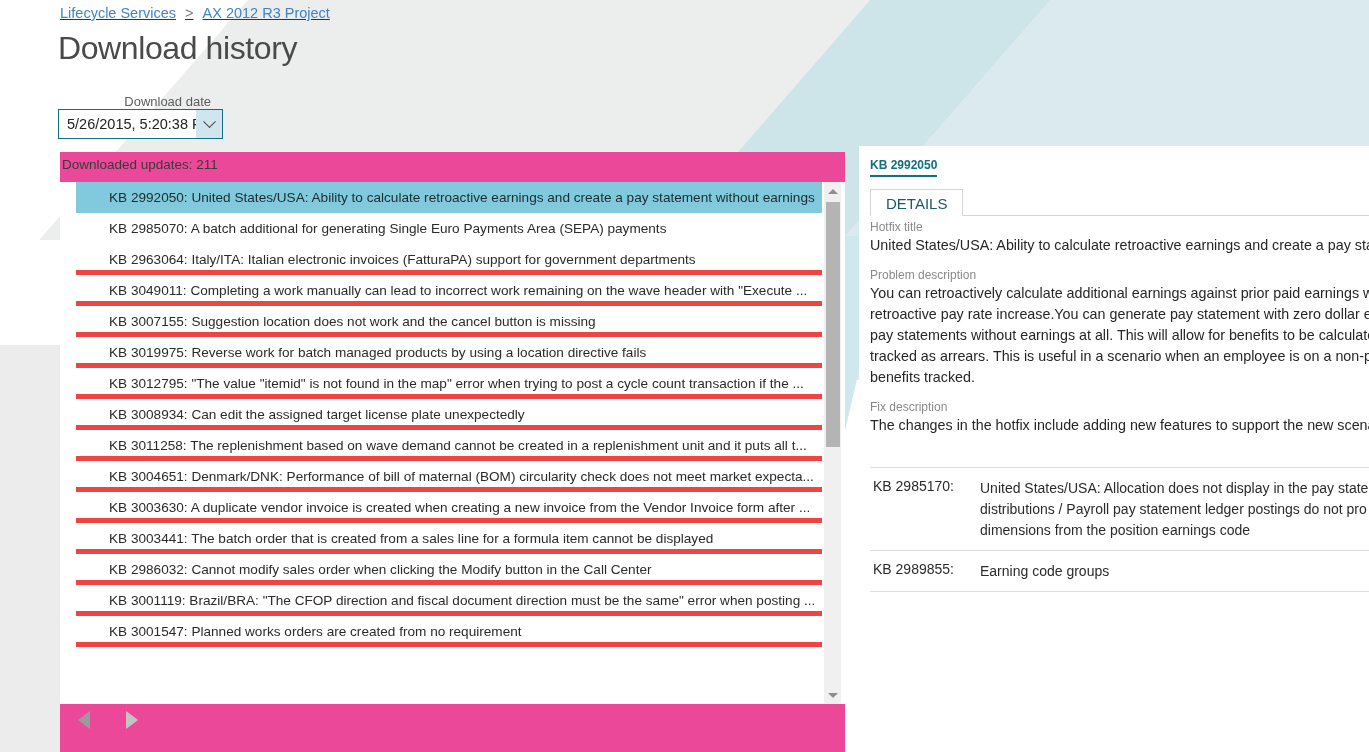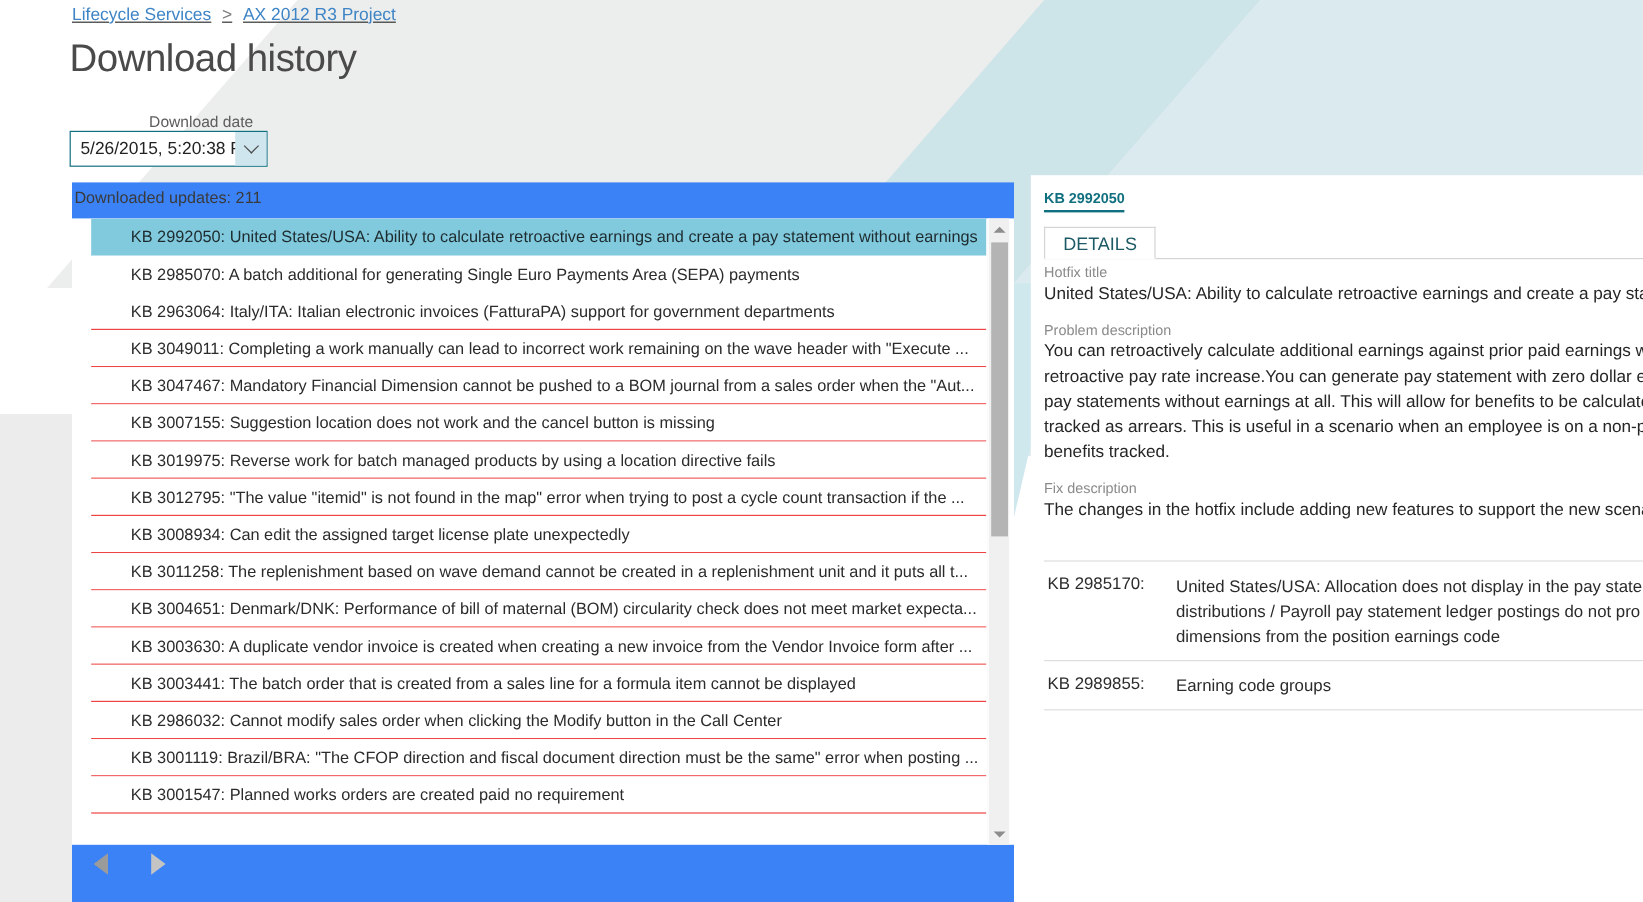--- a/index.html
+++ b/index.html
@@ -123,21 +123,21 @@
     border-right: 1.6px solid #4a4a4a;
     border-bottom: 1.6px solid #4a4a4a;
     transform: rotate(45deg) translate(-2px,-2px);
   }
 
   
   #list-panel {
     position: absolute;
     left: 60px; top: 152px;
     width: 785px; height: 600px;
-    background: #3b82f6;
+    background: #ec4899;
     z-index: 4;
   }
   #downloaded-count {
     font-size: 13.5px;
     color: #3a3a3a;
     padding: 5px 0 0 2px;
     height: 30px;
   }
 
   #list-wrap {
@@ -156,21 +156,21 @@
   .row {
     height: 31px;
     line-height: 31px;
     padding-left: 33px;
     padding-right: 6px;
     font-size: 13.6px;
     color: #2b2b2b;
     white-space: nowrap;
     overflow: hidden;
     text-overflow: clip;
-    border-bottom: 1px solid #ef4444;
+    border-bottom: 5px solid #ef4444;
     cursor: pointer;
     background: #ffffff;
   }
   .row.selected {
     background: #81c9dd;
     border-bottom: 1px solid #81c9dd;
     color: #1d2b2e;
   }
   .row.nosep { border-bottom: 1px solid transparent; }
 
@@ -354,32 +354,31 @@
 
   <div id="downloaded-count">Downloaded updates: 211</div>
 
   <div id="list-wrap">
 
     <div id="list-rows">
         <div class="row selected">KB 2992050: United States/USA: Ability to calculate retroactive earnings and create a pay statement without earnings</div>
         <div class="row nosep">KB 2985070: A batch additional for generating Single Euro Payments Area (SEPA) payments</div>
         <div class="row">KB 2963064: Italy/ITA: Italian electronic invoices (FatturaPA) support for government departments</div>
         <div class="row">KB 3049011: Completing a work manually can lead to incorrect work remaining on the wave header with "Execute ...</div>
-        <div class="row">KB 3047467: Mandatory Financial Dimension cannot be pushed to a BOM journal from a sales order when the "Aut...</div>
         <div class="row">KB 3007155: Suggestion location does not work and the cancel button is missing</div>
         <div class="row">KB 3019975: Reverse work for batch managed products by using a location directive fails</div>
         <div class="row">KB 3012795: "The value "itemid" is not found in the map" error when trying to post a cycle count transaction if the ...</div>
         <div class="row">KB 3008934: Can edit the assigned target license plate unexpectedly</div>
         <div class="row">KB 3011258: The replenishment based on wave demand cannot be created in a replenishment unit and it puts all t...</div>
         <div class="row">KB 3004651: Denmark/DNK: Performance of bill of maternal (BOM) circularity check does not meet market expecta...</div>
         <div class="row">KB 3003630: A duplicate vendor invoice is created when creating a new invoice from the Vendor Invoice form after ...</div>
         <div class="row">KB 3003441: The batch order that is created from a sales line for a formula item cannot be displayed</div>
         <div class="row">KB 2986032: Cannot modify sales order when clicking the Modify button in the Call Center</div>
         <div class="row">KB 3001119: Brazil/BRA: "The CFOP direction and fiscal document direction must be the same" error when posting ...</div>
-        <div class="row">KB 3001547: Planned works orders are created paid no requirement</div>
+        <div class="row">KB 3001547: Planned works orders are created from no requirement</div>
       </div>
 
     <div id="scrollbar">
       <div id="sb-up">
           <span class="tri-up"></span>
         </div>
       <div id="sb-thumb"></div>
       <div id="sb-down">
           <span class="tri-down"></span>
         </div>

